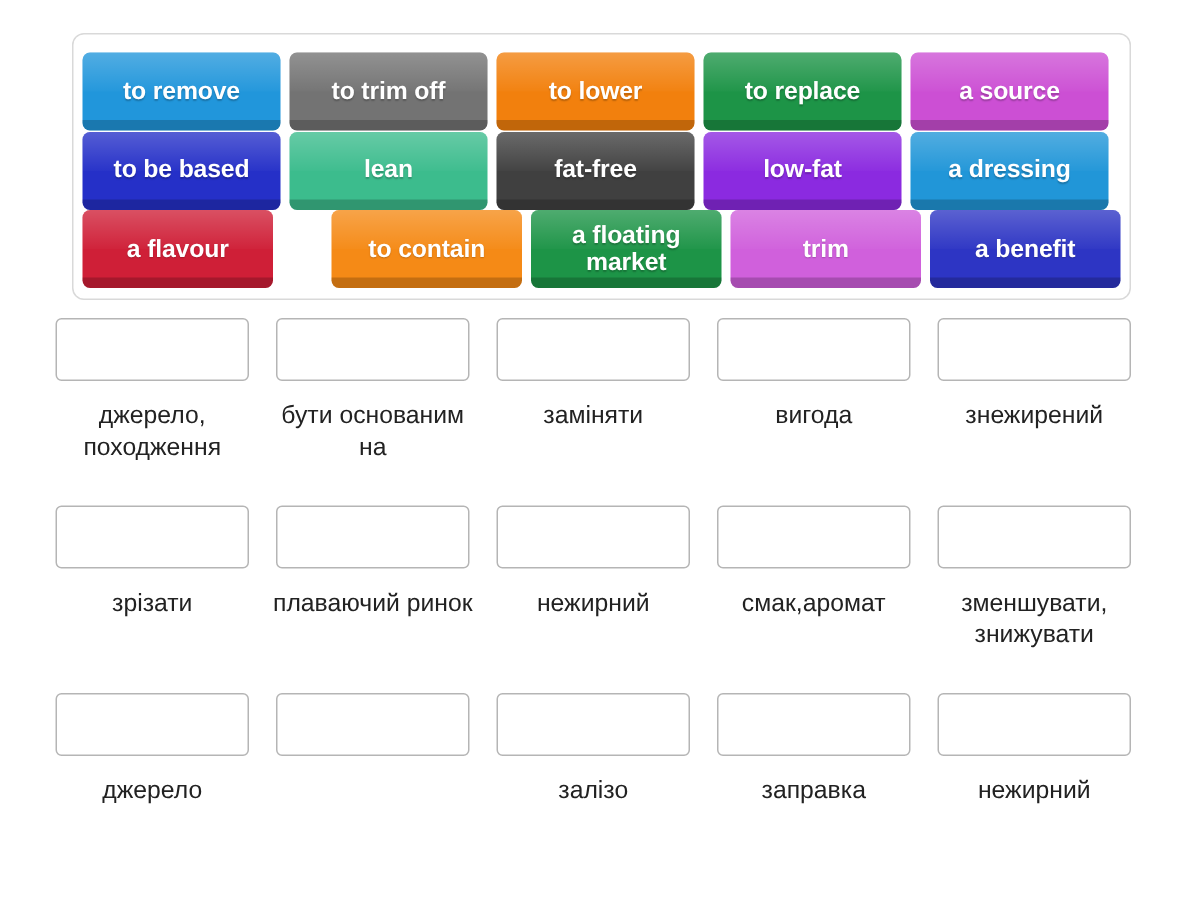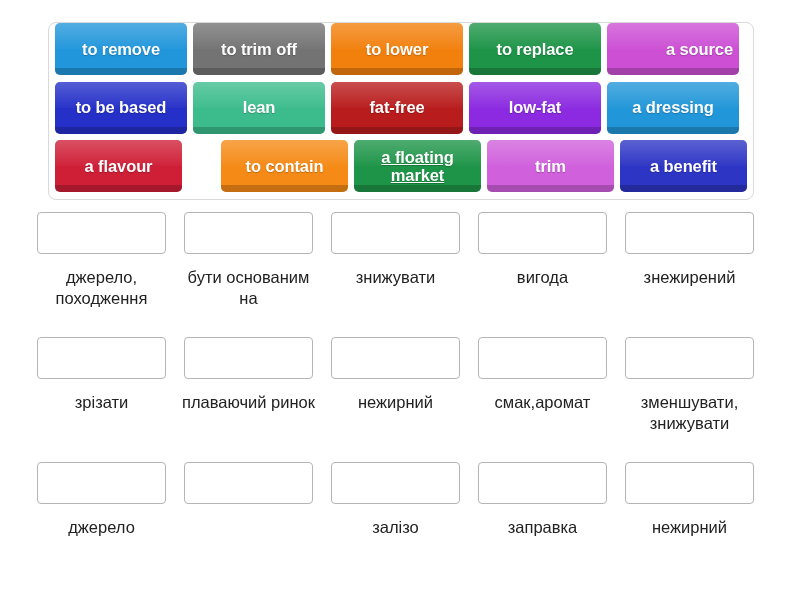--- a/index.html
+++ b/index.html
@@ -22,21 +22,21 @@
   
   .tile-bank {
     position: absolute;
     left: 48px;
     top: 22px;
     width: 706px;
     height: 178px;
     border: 1px solid #d9d9d9;
     border-radius: 8px;
     background: #ffffff;
-    padding: 0 6px 7px 6px;
+    padding: 12px 6px 7px 6px;
     display: flex;
     flex-direction: column;
     justify-content: space-between;
   }
 
   .tile-row {
     display: flex;
     flex-direction: row;
     justify-content: flex-start;
     gap: 6px;
@@ -141,51 +141,51 @@
         </div>
       <div class="tile" style="background-color: #737373;">
           <span>to trim off</span>
         </div>
       <div class="tile" style="background-color: rgb(242, 128, 13);">
           <span>to lower</span>
         </div>
       <div class="tile" style="background-color: rgb(29, 148, 71);">
           <span>to replace</span>
         </div>
-      <div class="tile" style="background-color: rgb(204, 79, 212); justify-content: flex-end;">
+      <div class="tile" style="background-color: rgb(204, 79, 212);">
           <span>a source</span>
         </div>
     </div>
 
     <div class="tile-row">
       <div class="tile" style="background-color: rgb(37, 48, 200);">
           <span>to be based</span>
         </div>
       <div class="tile" style="background-color: rgb(60, 188, 141);">
           <span>lean</span>
         </div>
-      <div class="tile" style="background-color: #b91c1c;">
+      <div class="tile" style="background-color: #404040;">
           <span>fat-free</span>
         </div>
       <div class="tile" style="background-color: rgb(139, 42, 224);">
           <span>low-fat</span>
         </div>
       <div class="tile" style="background-color: rgb(33, 150, 216); text-align: center;">
           <span>a dressing</span>
         </div>
     </div>
 
     <div class="tile-row">
       <div class="tile" style="background-color: rgb(207, 31, 55);">
           <span>a flavour</span>
         </div>
       <div class="tile" style="background-color: rgb(245, 138, 22); margin-left: 33px;">
           <span>to contain</span>
         </div>
-      <div class="tile" style="background-color: rgb(29, 148, 71); text-decoration: underline;">
+      <div class="tile" style="background-color: rgb(29, 148, 71);">
           <span>a floating market</span>
         </div>
       <div class="tile" style="background-color: rgb(208, 96, 220);">
           <span>trim</span>
         </div>
       <div class="tile" style="background-color: rgb(45, 53, 196);">
           <span>a benefit</span>
         </div>
     </div>
 
@@ -197,21 +197,21 @@
       <div class="answer-cell">
         <div class="dropzone"></div>
         <div class="answer-label">джерело, походження</div>
       </div>
       <div class="answer-cell">
         <div class="dropzone"></div>
         <div class="answer-label">бути основаним на</div>
       </div>
       <div class="answer-cell">
         <div class="dropzone"></div>
-        <div class="answer-label">знижувати</div>
+        <div class="answer-label">заміняти</div>
       </div>
       <div class="answer-cell">
         <div class="dropzone"></div>
         <div class="answer-label">вигода</div>
       </div>
       <div class="answer-cell">
         <div class="dropzone"></div>
         <div class="answer-label">знежирений</div>
       </div>
     </div>

